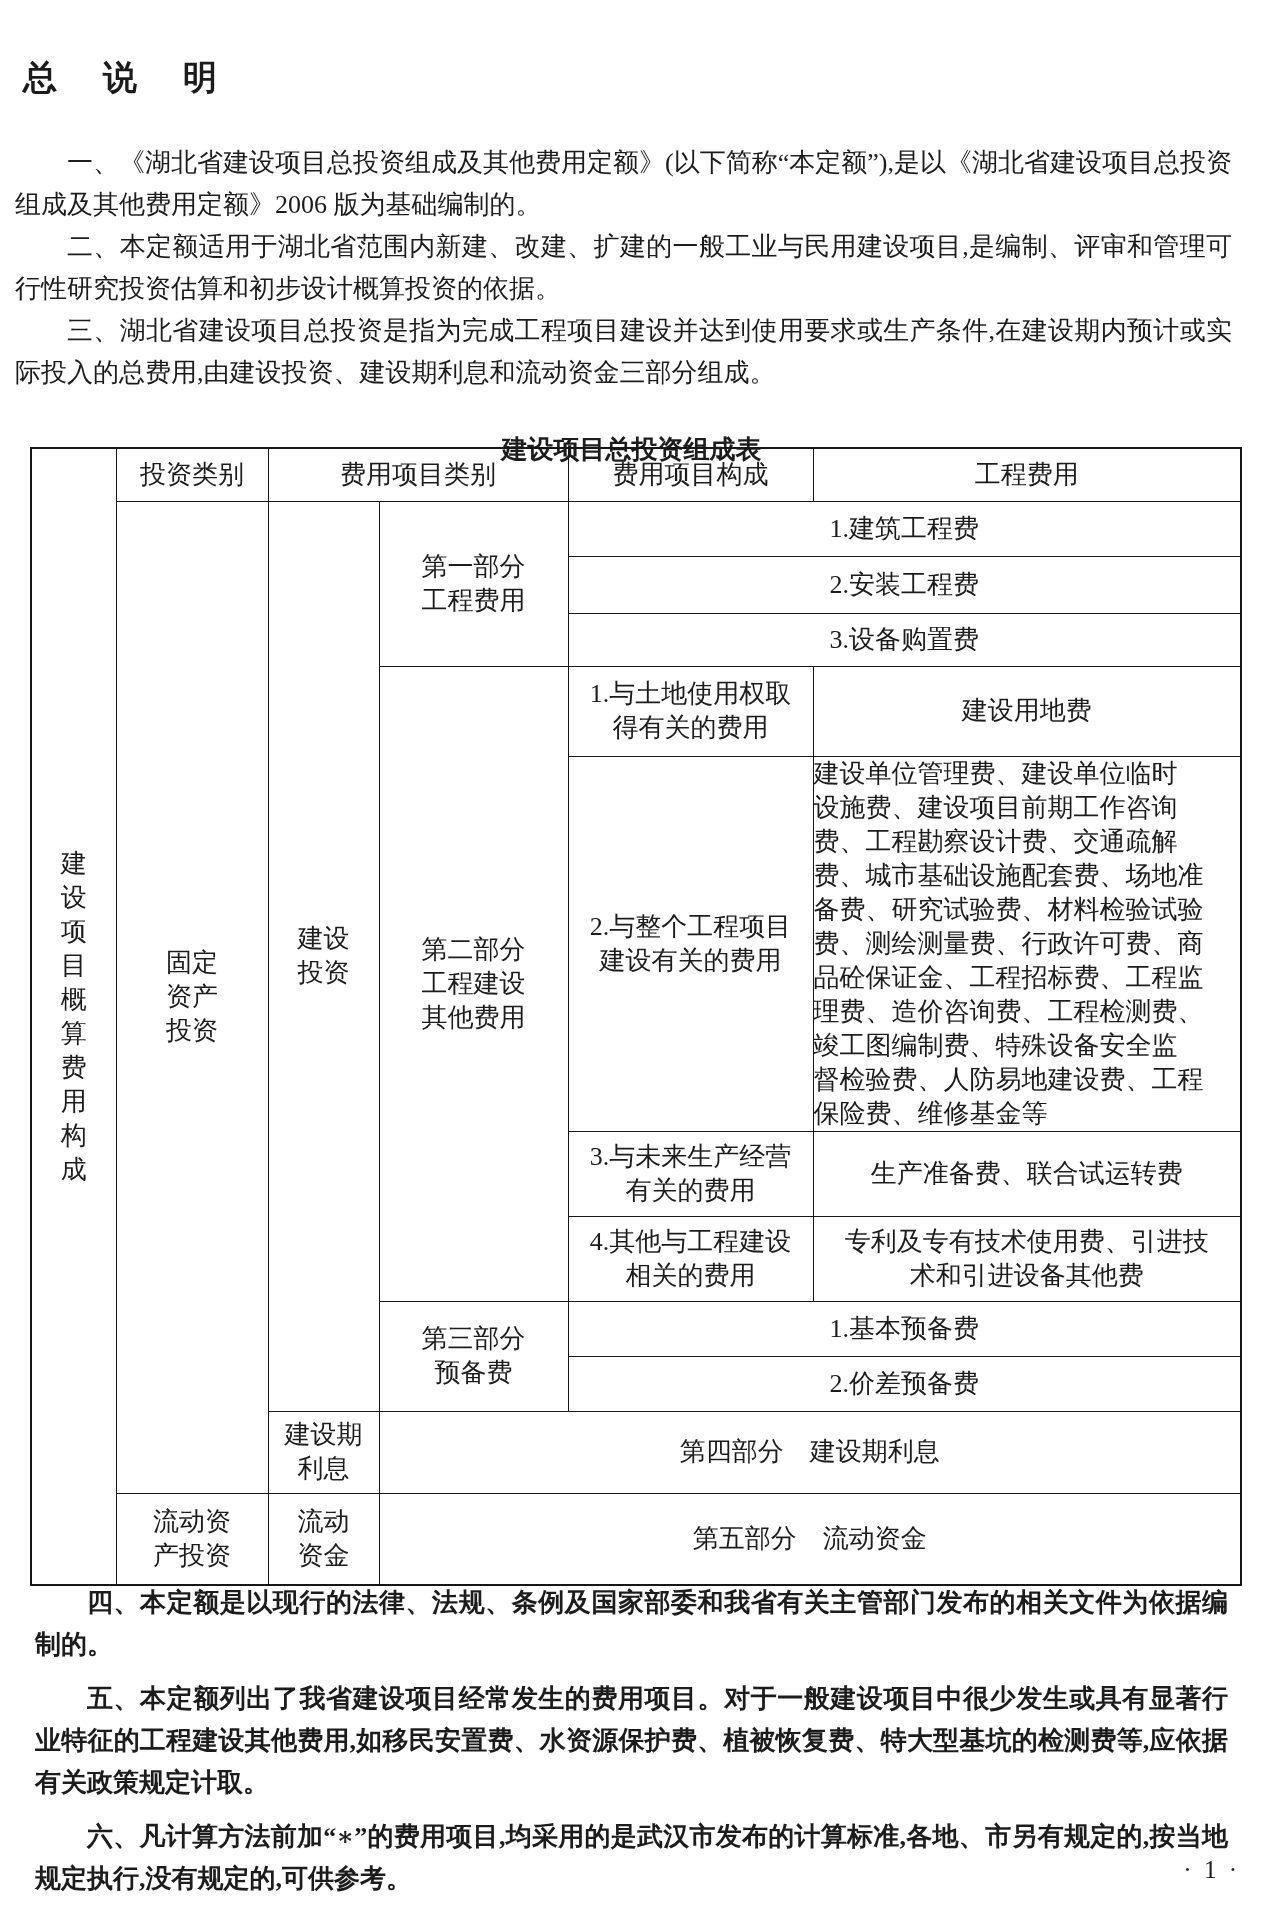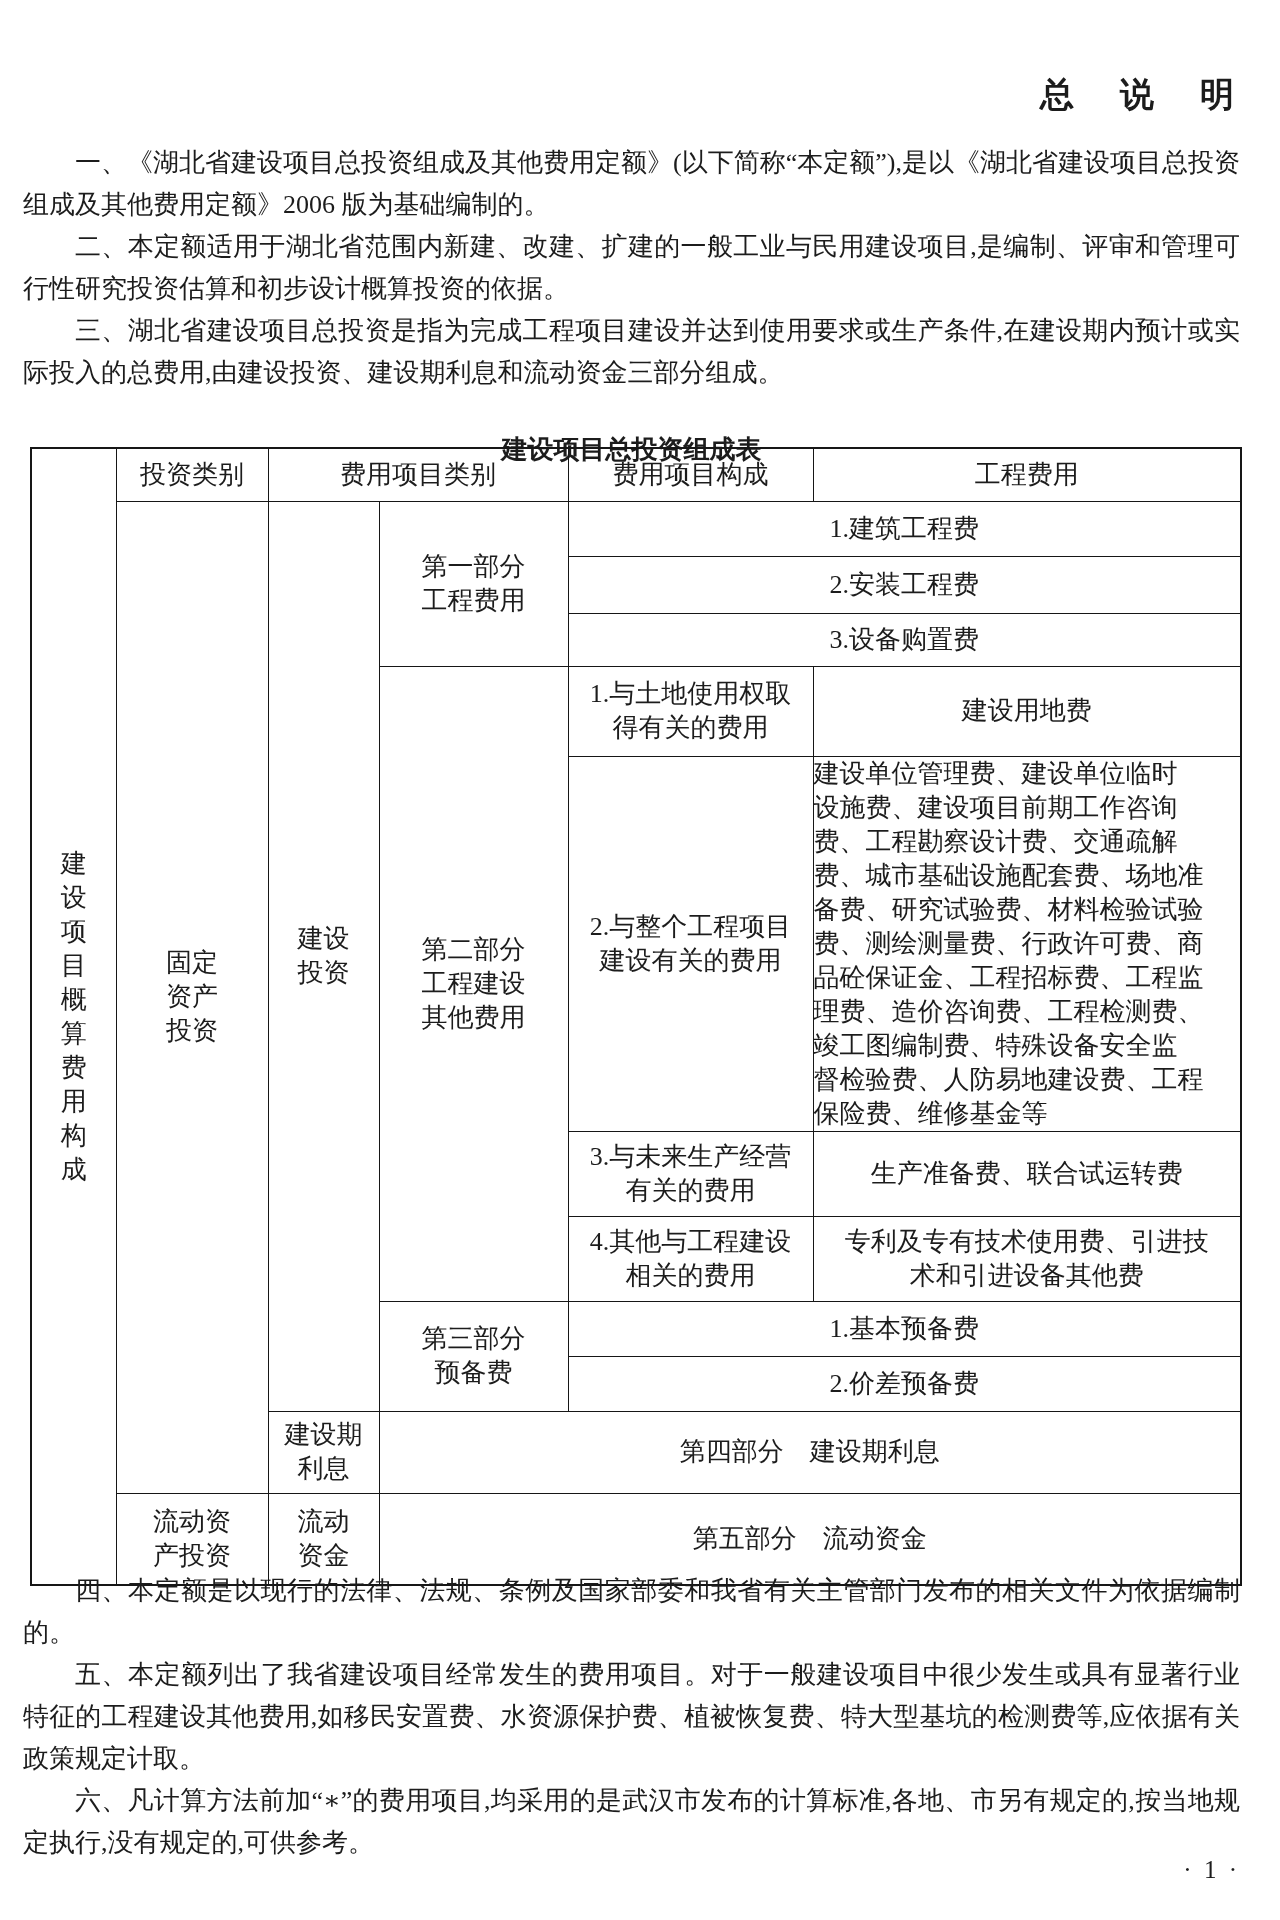--- a/index.html
+++ b/index.html
@@ -2,26 +2,26 @@
 <html><head>
 <meta charset="utf-8">
 <style>
   html,body{margin:0;padding:0;background:#e8e8e8;}
   #page{
     position:relative;width:1280px;height:1920px;background:#ffffff;
     color:#1c1c1c;margin:0 auto;overflow:hidden;
     font-family:"Liberation Serif","DejaVu Serif",serif;
   }
   .doc-title{
-    position:absolute;top:72px;left:23px;width:1217px;
-    text-align:right;font-family:Liberation Serif, serif;
+    position:absolute;top:55px;left:23px;width:1217px;
+    text-align:left;font-family:Liberation Serif, serif;
     font-weight:bold;font-size:34px;letter-spacing:6px;
   }
   .intro{
-    position:absolute;top:142px;left:23px;width:1217px;
+    position:absolute;top:142px;left:15px;width:1217px;
     font-size:26px;line-height:42px;text-align:justify;
   }
   .intro p{margin:0;text-indent:52px;}
   .table-caption{
     position:absolute;top:412px;left:23px;width:1217px;text-align:center;
     font-family:"Liberation Sans","DejaVu Sans",sans-serif;
     font-weight:bold;font-size:26px;margin-top:20px;
   }
   table.comp{
     position:absolute;top:447px;left:30px;width:1210px;
@@ -36,21 +36,21 @@
   td.c{text-align:center;}
   td.l{text-align:center;padding-left:13px;padding-right:8px;}
   .pre{white-space:pre-line;}
   td.vert{line-height:44px;text-align:center;}
   td.longcell{line-height:32px;padding-top:8px;padding-bottom:8px;text-align:justify;}
   td.partspan{padding-left:22px;}
   .outro{
     position:absolute;top:1570px;left:23px;width:1217px;
     font-size:26px;line-height:42px;text-align:justify;
   }
-  .outro p{margin:0;text-indent:52px;}
+  .outro p{margin:12px;text-indent:52px;font-weight:bold;}
   .page-number{
     position:absolute;top:1856px;left:23px;width:1217px;
     text-align:right;font-size:25px;letter-spacing:3px;
   }
 </style>
 </head>
 <body>
 
 <div id="page">
 

